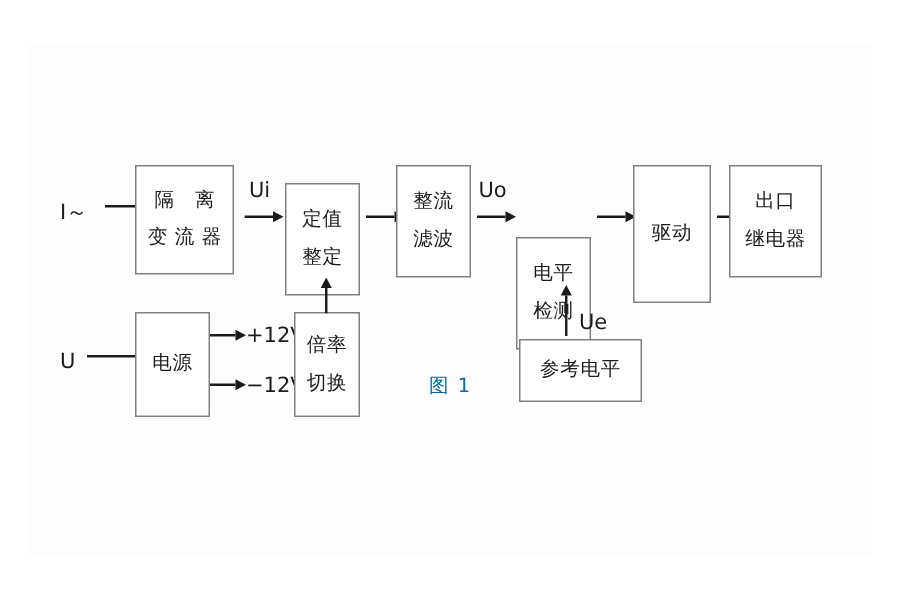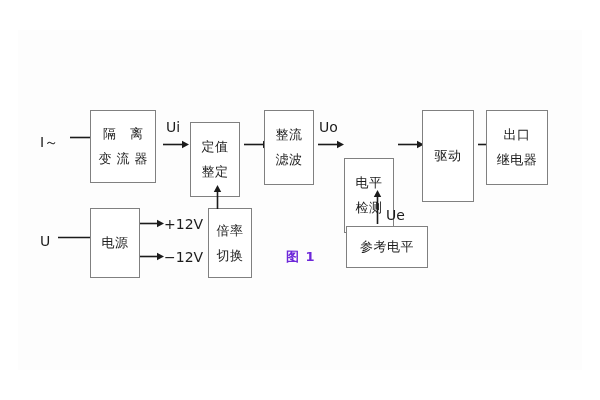--- a/index.html
+++ b/index.html
@@ -61,24 +61,23 @@
     display: block;
   }
   .arrow-v {
     position: absolute;
     width: 9px;
     display: block;
   }
   .cap {
     position: absolute;
     font-size: 13px;
-    color: #6d28d9;
+    color: #0369a1;
     letter-spacing: 1px;
     white-space: nowrap;
-    font-weight: bold;
   }
 </style>
 </head>
 <body>
 
 <div id="canvas">
   <div id="frame">
 
     <div class="lbl" style="left:22px; top:105px;">I～</div>
 
@@ -161,21 +160,21 @@
       <polygon points="17,0.8 24,4.5 17,8.2" fill="#1b1b1b"></polygon>
     </svg>
     <div class="lbl" style="left:146px; top:187px;">+12V</div>
 
     <svg class="arrow-h" style="left:122px; top:222px; width:24px;" viewBox="0 0 24 9">
       <line x1="0" y1="4.5" x2="17" y2="4.5" stroke="#1b1b1b" stroke-width="1.6"></line>
       <polygon points="17,0.8 24,4.5 17,8.2" fill="#1b1b1b"></polygon>
     </svg>
     <div class="lbl" style="left:146px; top:220px;">−12V</div>
 
-    <div class="box" style="left:178px; top:178px; width:44px; height:70px;margin-left:12px;">
+    <div class="box" style="left:178px; top:178px; width:44px; height:70px;">
       <span class="ln">倍率</span>
       <span class="ln">切换</span>
     </div>
 
     <svg class="arrow-v" style="left:195px; top:155px; height:24px;" viewBox="0 0 9 24">
       <line x1="4.5" y1="24" x2="4.5" y2="7" stroke="#1b1b1b" stroke-width="1.6"></line>
       <polygon points="0.8,7 4.5,0 8.2,7" fill="#1b1b1b"></polygon>
     </svg>
 
     <div class="box" style="left:328px; top:196px; width:82px; height:42px;">

